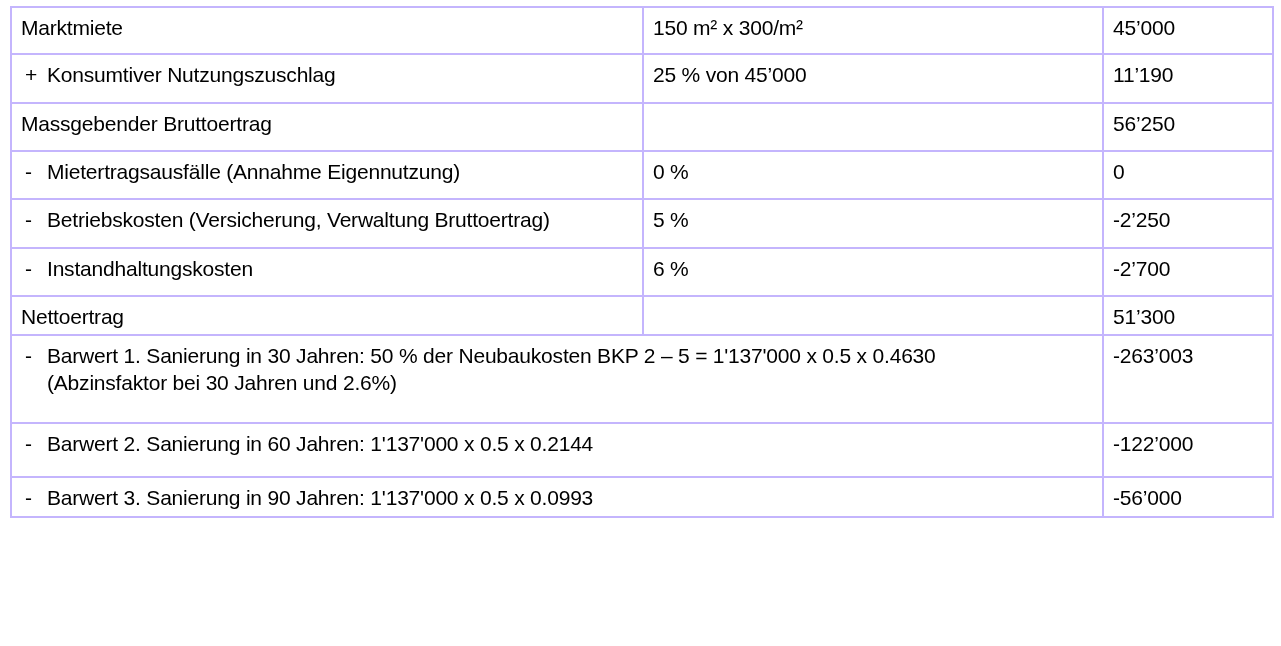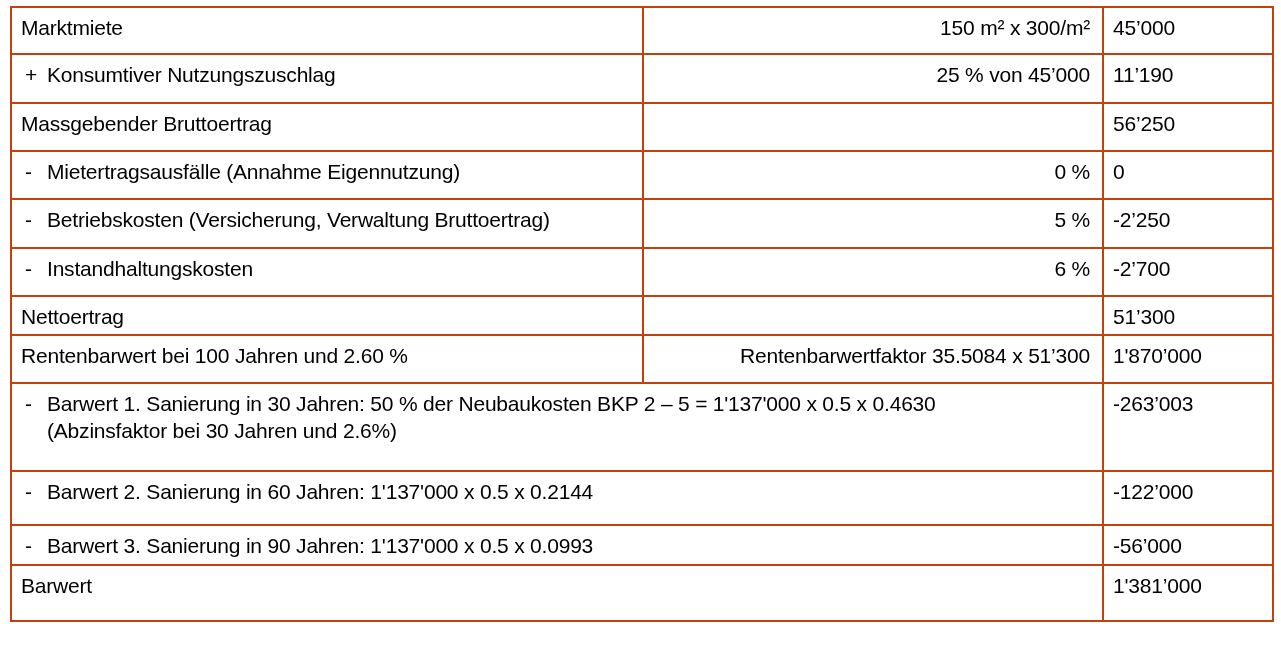--- a/index.html
+++ b/index.html
@@ -20,34 +20,34 @@
   }
   table.valuation {
     position: absolute;
     left: 10px;
     top: 6px;
     width: 1262px;
     border-collapse: collapse;
     table-layout: fixed;
   }
   table.valuation td {
-    border: 2px solid #c2410c;
+    border: 2px solid #c4b5fd;
     vertical-align: top;
     padding: 7px 12px 4px 9px;
     font-size: 21px;
     line-height: 1.25;
     letter-spacing: -0.2px;
     overflow: hidden;
   }
   col.col1 { width: 632px; }
   col.col2 { width: 460px; }
   col.col3 { width: 170px; }
 
   td.c1 { text-align: left; }
-  td.c2 { text-align: right; padding-right: 13px; }
+  td.c2 { text-align: left; padding-right: 13px; }
   td.c3 { padding-right: 9px; }
 
   .cellrow { display: flex; align-items: flex-start; }
   .sign {
     flex: 0 0 26px;
     width: 26px;
     padding-left: 4px;
     box-sizing: border-box;
   }
   .sign:empty { display: none; }
@@ -143,30 +143,20 @@
         <td class="c1">
           <div class="cellrow">
 
             <span class="lbl">Nettoertrag</span>
           </div>
         </td>
         <td class="c2"></td>
         <td class="c3">51’300</td>
       </tr>
 
-      <tr class="h48">
-        <td class="c1">
-          <div class="cellrow">
-
-            <span class="lbl">Rentenbarwert bei 100 Jahren und 2.60 %</span>
-          </div>
-        </td>
-        <td class="c2">Rentenbarwertfaktor 35.5084 x 51’300</td>
-        <td class="c3">1'870’000</td>
-      </tr>
 
       <tr class="h88">
         <td class="c1" colspan="2">
           <div class="cellrow">
             <span class="sign">-</span>
             <div class="lines">
               <div>Barwert 1. Sanierung in 30 Jahren: 50 % der Neubaukosten BKP 2 – 5 = 1'137'000 x 0.5 x 0.4630</div>
               <div>(Abzinsfaktor bei 30 Jahren und 2.6%)</div>
             </div>
           </div>
@@ -187,25 +177,16 @@
       <tr class="h50">
         <td class="c1" colspan="2">
           <div class="cellrow">
             <span class="sign">-</span>
             <span class="lbl">Barwert 3. Sanierung in 90 Jahren: 1'137'000 x 0.5 x 0.0993</span>
           </div>
         </td>
         <td class="c3">-56’000</td>
       </tr>
 
-      <tr class="h56">
-        <td class="c1" colspan="2">
-          <div class="cellrow">
-
-            <span class="lbl">Barwert</span>
-          </div>
-        </td>
-        <td class="c3">1'381’000</td>
-      </tr>
 
     </tbody>
   </table>
 </div>
 
 </body></html>

